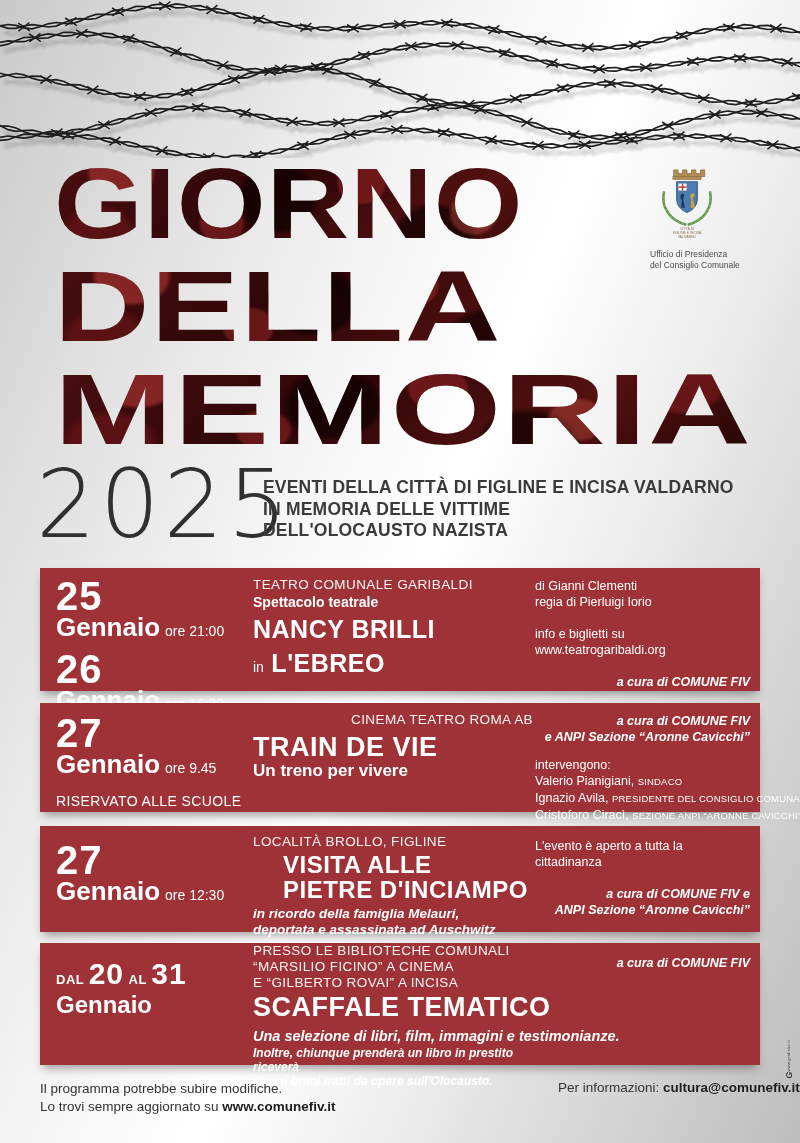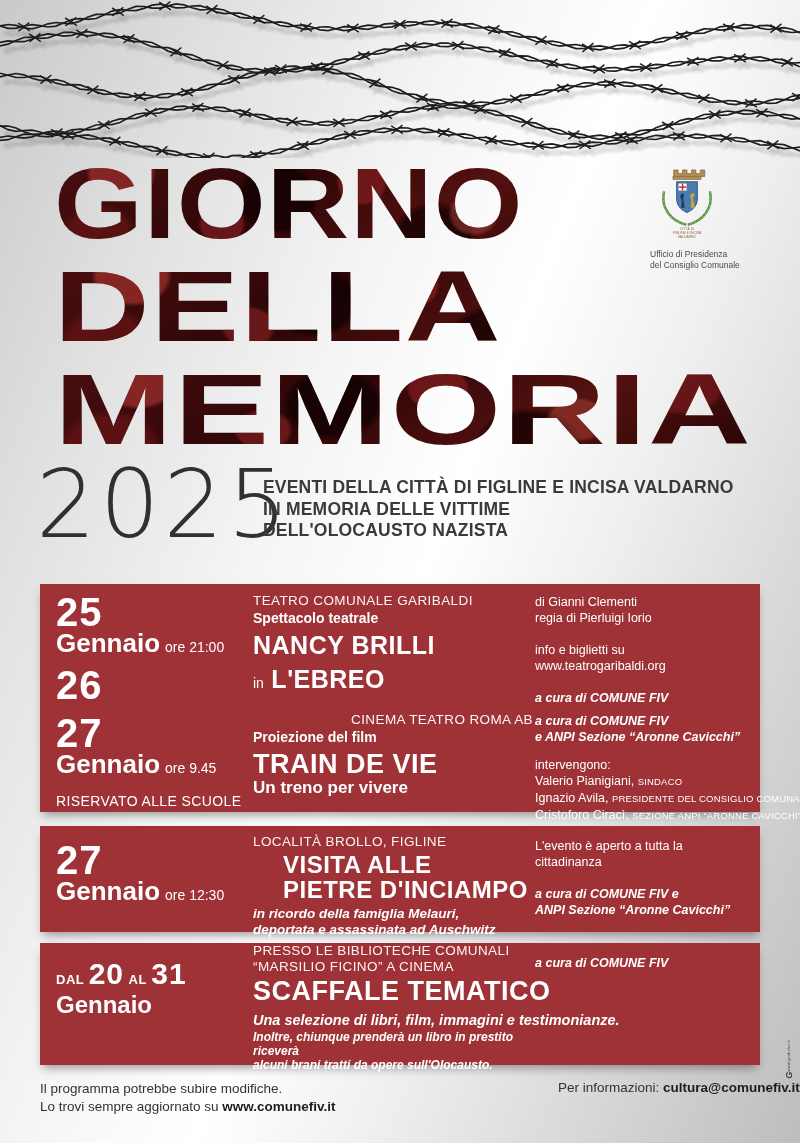--- a/index.html
+++ b/index.html
@@ -31,40 +31,40 @@
   .logo{position:absolute;left:650px;top:160px;width:104px;}
   .logo-caption{font-size:8.5px;line-height:10.5px;color:#4a4a4a;margin-top:3px;}
   
   .year{position:absolute;left:36px;top:458px;font-family:"DejaVu Sans",sans-serif;font-weight:200;
     font-size:94px;line-height:94px;color:#303032;letter-spacing:4px;}
   .subtitle{position:absolute;left:263px;top:477px;font-size:17.5px;font-weight:700;color:#3a3a3c;
     line-height:21.5px;letter-spacing:.2px;}
   
   .event{position:absolute;left:40px;width:720px;background:#9e3236;color:#fff;
     box-shadow:0 6px 9px -3px rgba(60,60,60,.5);}
-  .e1{top:584px;height:123px;}
+  .e1{top:568px;height:123px;}
   .e2{top:703px;height:109px;}
   .e3{top:826px;height:106px;}
   .e4{top:943px;height:122px;}
   .col-date{position:absolute;left:16px;top:0;width:195px;}
   .col-main{position:absolute;left:213px;top:0;width:280px;}
   .col-right{position:absolute;left:495px;top:0;width:215px;font-size:12.5px;line-height:16px;}
   .ev-day{font-size:40px;font-weight:800;line-height:36px;letter-spacing:1px;}
   .ev-monthline{margin-top:-2px;white-space:nowrap;}
   .ev-month{font-size:26px;font-weight:800;}
   .ev-time{font-size:14px;font-weight:400;margin-left:5px;}
   .ev-note{font-size:14px;font-weight:400;letter-spacing:.4px;margin-top:13px;}
   .ev-venue{font-size:13.5px;font-weight:400;letter-spacing:.4px;line-height:16px;opacity:.95;}
   .ev-kicker{font-size:14px;font-weight:700;margin-top:1px;}
   .ev-title{font-size:25px;font-weight:800;letter-spacing:.5px;line-height:26px;margin-top:6px;white-space:nowrap;}
   .ev-title-sm{font-size:24px;line-height:25px;margin-left:30px;}
   .ev-prefix{font-size:14px;font-weight:400;letter-spacing:0;}
   .ev-sub{font-size:17px;font-weight:800;margin-top:1px;}
   .ev-italic{font-style:italic;font-weight:700;font-size:13.5px;line-height:16px;margin-top:4px;}
-  .curated{font-style:italic;font-weight:700;}
+  .curated{font-style:italic;font-weight:700;text-align:right;}
   .rgap{margin-top:16px;}
   .speaker{white-space:nowrap;}
   .speaker-role{font-size:9.5px;text-transform:uppercase;letter-spacing:.2px;}
   .e4 .dal-line{margin-top:14px;white-space:nowrap;}
   .dal{font-size:13px;font-weight:700;letter-spacing:.5px;}
   .ev-day-big{font-size:30px;font-weight:800;letter-spacing:1px;}
   .e4 .ev-month4{font-size:24px;font-weight:800;margin-top:0px;}
   .e4 .ev-title{font-size:27px;margin-top:3px;}
   .desc1{font-style:italic;font-weight:700;font-size:14.5px;margin-top:8px;white-space:nowrap;}
   .desc2{font-style:italic;font-weight:700;font-size:12px;line-height:14px;margin-top:2px;}
@@ -848,21 +848,20 @@
   <section class="event e2">
     <div class="col-date">
       <div style="margin-top:12px;">
         <div class="ev-day">27</div>
         <div class="ev-monthline"><span class="ev-month">Gennaio</span><span class="ev-time">ore 9.45</span></div>
       </div>
       <div class="ev-note">RISERVATO ALLE SCUOLE</div>
     </div>
     <div class="col-main">
       <div class="ev-venue" style="margin-top:9px;text-align:right;">CINEMA TEATRO ROMA AB</div>
-      <div class="ev-kicker">Proiezione del film</div>
       <div class="ev-title" style="font-size:27px;">TRAIN DE VIE</div>
       <div class="ev-sub">Un treno per vivere</div>
     </div>
     <div class="col-right">
       <div class="curated" style="margin-top:10px;">
         <div>a cura di COMUNE FIV</div>
         <div>e ANPI Sezione “Aronne Cavicchi”</div>
       </div>
       <div style="margin-top:12px;">intervengono:</div>
       <div class="speaker"><span>Valerio Pianigiani,</span> <span class="speaker-role">Sindaco</span></div>
@@ -903,20 +902,21 @@
         <span class="ev-day-big">20</span>
         <span class="dal">AL</span>
         <span class="ev-day-big">31</span>
       </div>
       <div class="ev-month4">Gennaio</div>
     </div>
     <div class="col-main" style="width:300px;">
       <div class="ev-venue" style="margin-top:0;">
         <div>PRESSO LE BIBLIOTECHE COMUNALI</div>
         <div>“MARSILIO FICINO” A CINEMA</div>
+        <div>E “GILBERTO ROVAI” A INCISA</div>
       </div>
       <div class="ev-title">SCAFFALE TEMATICO</div>
       <div class="desc1">Una selezione di libri, film, immagini e testimonianze.</div>
       <div class="desc2">
         <div>Inoltre, chiunque prenderà un libro in prestito riceverà</div>
         <div>alcuni brani tratti da opere sull'Olocausto.</div>
       </div>
     </div>
     <div class="col-right">
       <div class="curated" style="margin-top:12px;">a cura di COMUNE FIV</div>

